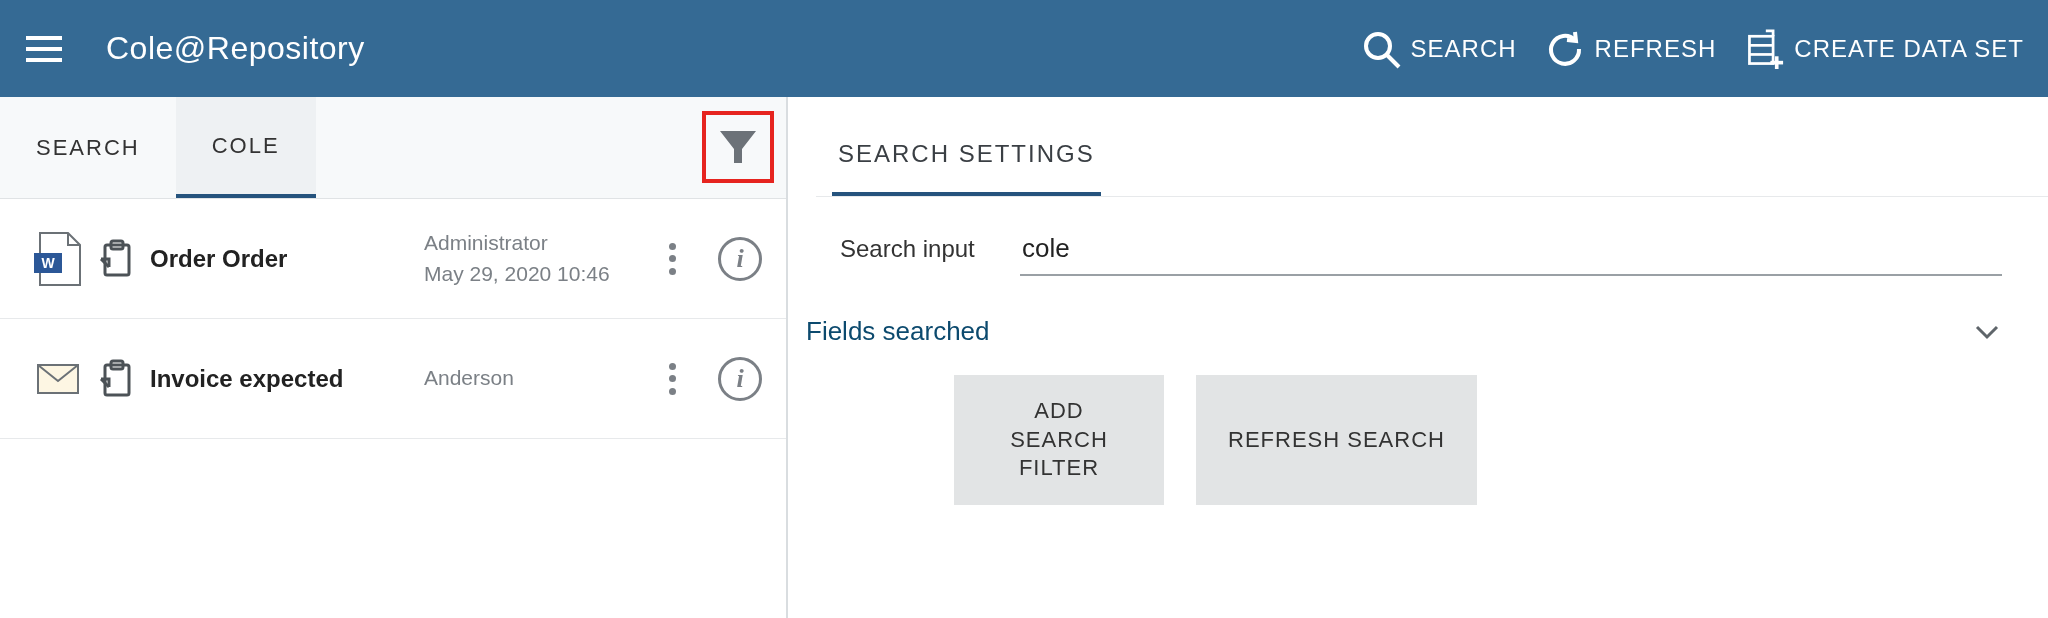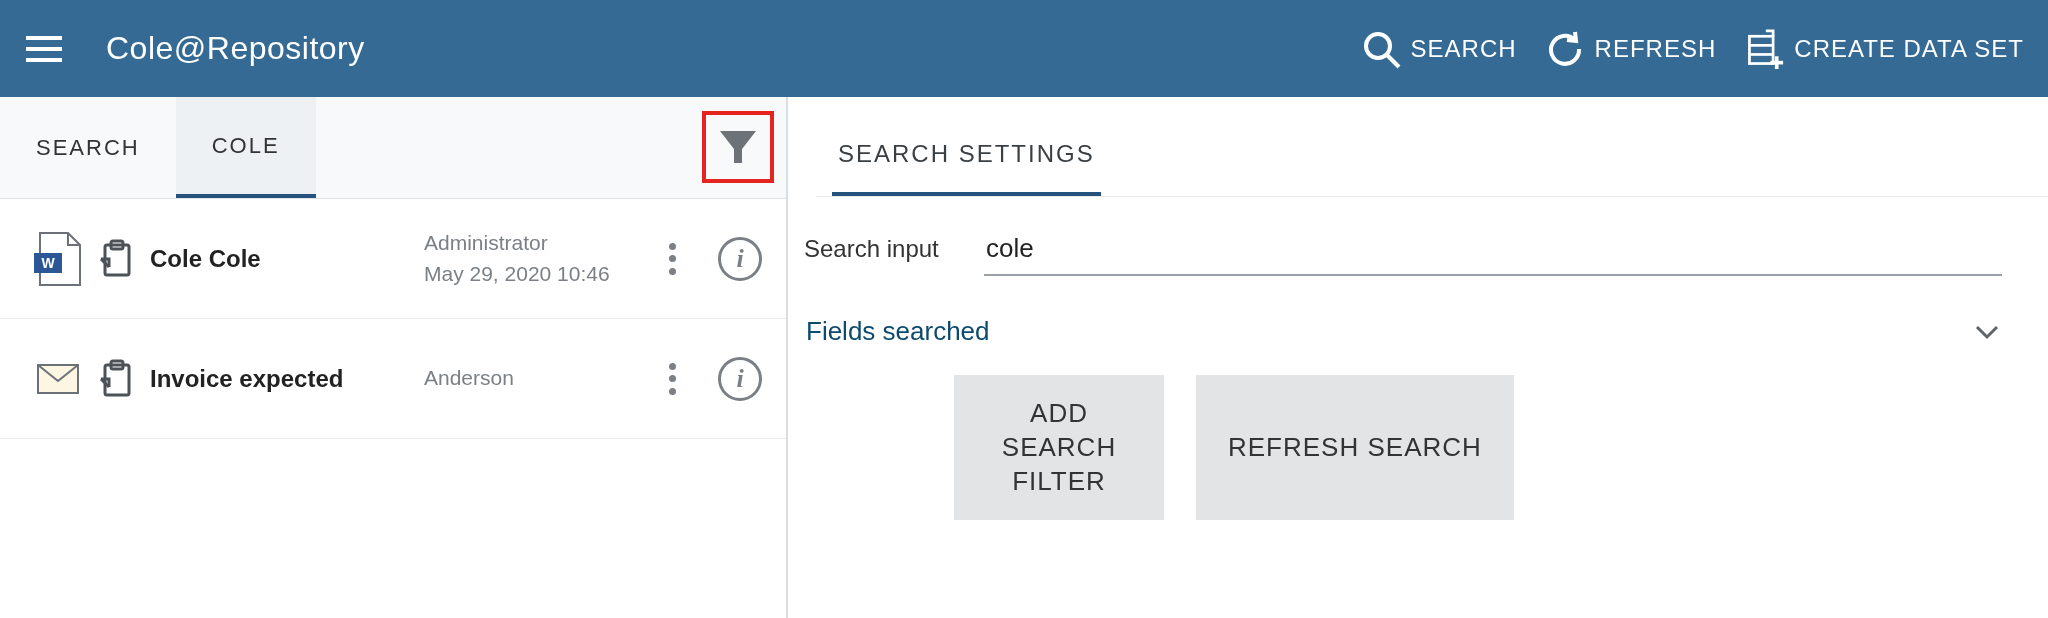--- a/index.html
+++ b/index.html
@@ -87,39 +87,39 @@
     border-bottom:1px solid #e7e9eb;
     margin-left:28px;
   }
   .panel-tab {
     font-size:24px; letter-spacing:2px; color:#3a3f44;
     padding:0 6px 24px 6px;
     border-bottom:4px solid #25537d;
     cursor:pointer;
   }
   .form { padding: 30px 46px 0 16px; }
-  .row { display:flex; align-items:baseline; gap:40px; margin-bottom:36px; }
+  .row { display:flex; align-items:baseline; gap:40px; margin-bottom:36px;margin-left:36px; }
   .row label { width:140px; font-size:24px; color:#333; }
   .row input {
     flex:1; border:none; border-bottom:2px solid #9aa0a5;
     font-size:26px; padding:6px 2px 10px 2px; outline:none;
     font-family:inherit; color:#222;
   }
   .fields-row {
     display:flex; align-items:center; justify-content:space-between;
     font-size:26px; color:#0c4a6e; padding: 4px 2px 28px 2px;
     cursor:pointer;
   }
   .chev { width:26px; height:26px; }
   .chev svg { width:26px; height:26px; fill:none; stroke:#5f656a; stroke-width:3; }
 
   .btn-row { display:flex; gap:32px; padding-left:150px; }
   .btn {
     background:#e2e4e5; border:none; padding:22px 32px;
-    font-size:26px; letter-spacing:1px; color:#333; cursor:pointer;
+    font-size:22px; letter-spacing:1px; color:#333; cursor:pointer;
     line-height:1.3; text-align:center;
   }
   .btn.multi { width:210px; }
 </style>
 </head>
 <body>
 
 <div class="topbar">
   <div class="hamburger">
     <svg viewBox="0 0 36 28">
@@ -192,21 +192,21 @@
         </div>
         <div class="link-ico">
           <svg viewBox="0 0 34 40">
               <rect x="6" y="6" width="24" height="30" rx="2"></rect>
               <rect x="12" y="2" width="12" height="8" rx="2"></rect>
               <polyline points="2,20 10,20 10,28"></polyline>
               <line x1="2" y1="20" x2="10" y2="28"></line>
             </svg>
         </div>
         <div class="result-main">
-          <div class="result-title">Cole Cole</div>
+          <div class="result-title">Order Order</div>
         </div>
         <div class="result-meta">
           <div>Administrator</div>
           <div>May 29, 2020 10:46</div>
         </div>
         <div class="result-actions">
           <div class="kebab">
               <span></span>
               <span></span>
               <span></span>

